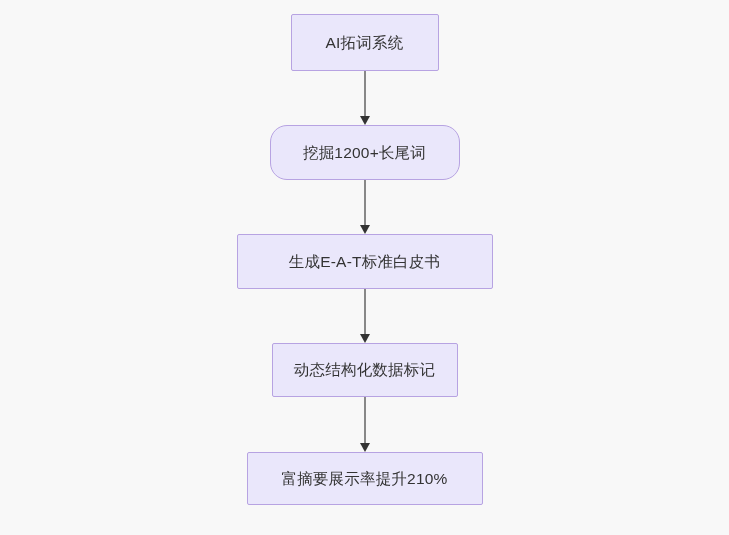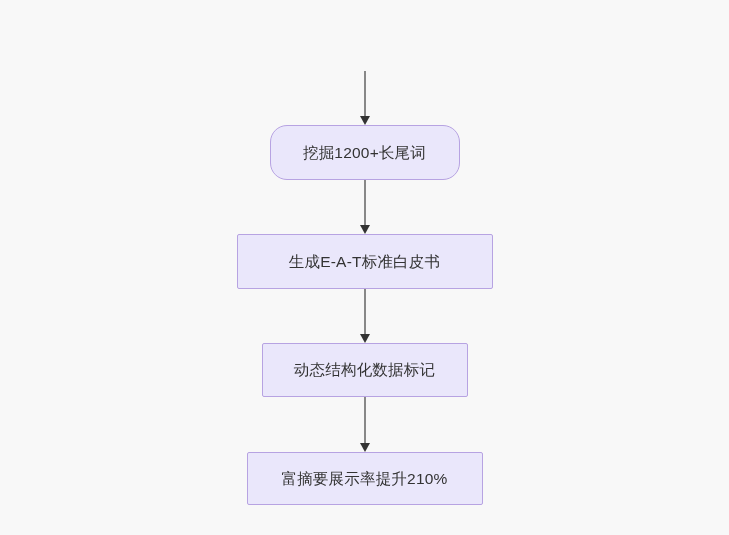--- a/index.html
+++ b/index.html
@@ -35,21 +35,21 @@
     text-align: center;
     white-space: nowrap;
     position: absolute;
     left: 50%;
     transform: translateX(-50%);
   }
 
   .node-1 { width: 148px; height: 57px; top: 14px; }
   .node-2 { width: 190px; height: 55px; top: 125px; border-radius: 17px; }
   .node-3 { width: 256px; height: 55px; top: 234px; }
-  .node-4 { width: 206px; height: 54px; top: 343px; }
+  .node-4 { width: 186px; height: 54px; top: 343px; }
   .node-5 { width: 236px; height: 53px; top: 452px; justify-content: center; }
 
   .connector {
     position: absolute;
     left: 50%;
     transform: translateX(-50%);
     width: 12px;
   }
   .connector .line {
     position: absolute;
@@ -78,20 +78,23 @@
   .conn-3 { top: 289px; height: 54px; }
   .conn-3 .line { height: 46px; }
   .conn-4 { top: 397px; height: 55px; }
   .conn-4 .line { height: 47px; }
 </style>
 </head>
 <body>
 
 <div id="flowchart">
 
+  <div class="node node-1">
+    <span>AI拓词系统</span>
+  </div>
 
   <div class="connector conn-1">
     <div class="line"></div>
     <div class="head"></div>
   </div>
 
   <div class="node node-2">
     <span>挖掘1200+长尾词</span>
   </div>
 

